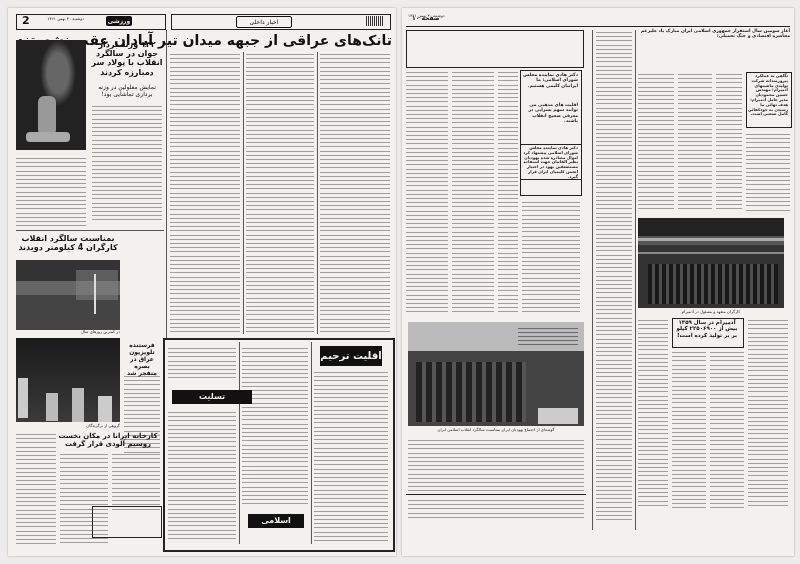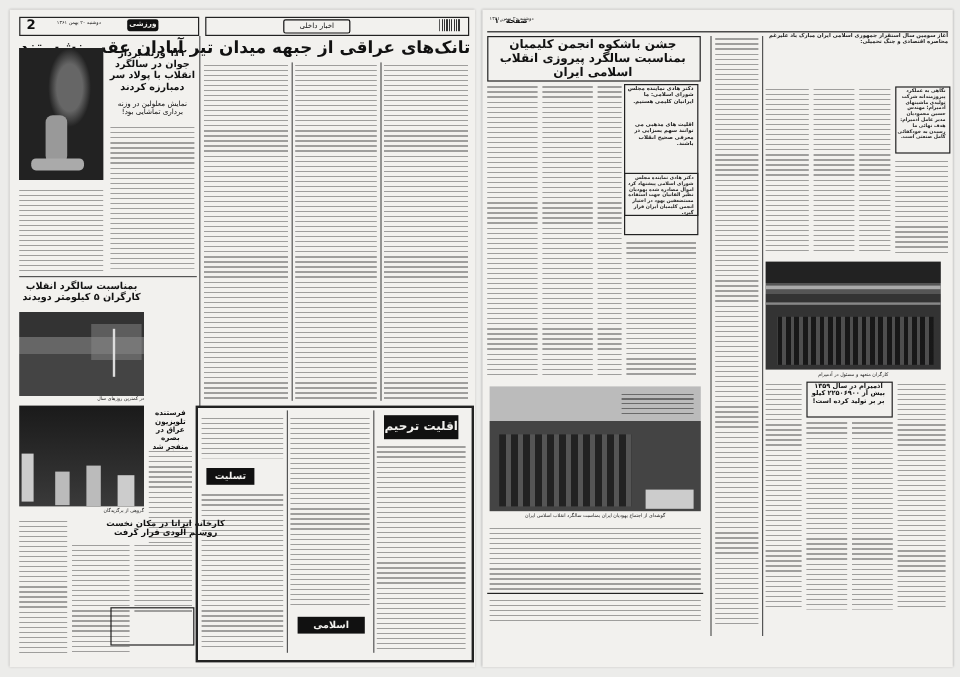--- a/index.html
+++ b/index.html
@@ -44,63 +44,62 @@
   <div class="txt" style="left:8px;top:148px;width:70px;height:70px;"></div>
 
   <div class="txt" style="left:162px;top:44px;width:70px;height:282px;"></div>
   <div class="vr" style="left:235px;top:44px;height:282px;"></div>
   <div class="txt" style="left:238px;top:44px;width:68px;height:282px;"></div>
   <div class="vr" style="left:309px;top:44px;height:282px;"></div>
   <div class="txt" style="left:312px;top:44px;width:70px;height:282px;"></div>
   <div class="vr" style="left:158px;top:22px;height:310px;"></div>
 
   <div class="hr" style="left:8px;top:222px;width:148px;"></div>
-  <div class="abs hl" style="left:8px;top:226px;width:104px;font-size:8px;">بمناسبت سالگرد انقلاب کارگران ۵ کیلومتر دویدند</div>
+  <div class="abs hl" style="left:8px;top:226px;width:104px;font-size:8px;">بمناسبت سالگرد انقلاب کارگران 4 کیلومتر دویدند</div>
   <div class="photo" style="left:8px;top:252px;width:104px;height:70px;background:linear-gradient(180deg,#333 0 30%,#666 30% 50%,#444 50% 100%);">
     <div class="abs" style="left:60px;top:10px;width:42px;height:30px;background:#888;opacity:.5;"></div>
     <div class="abs" style="left:78px;top:14px;width:2px;height:40px;background:#ddd;"></div>
   </div>
   <div class="abs small" style="left:8px;top:322px;width:104px;font-size:4px;">در کمترین روزهای سال</div>
 
   <div class="photo" style="left:8px;top:330px;width:104px;height:84px;background:linear-gradient(#1a1a1a,#3a3a3a);">
     <div class="abs" style="left:2px;top:40px;width:10px;height:40px;background:#ccc;"></div>
     <div class="abs" style="left:30px;top:55px;width:12px;height:28px;background:#bbb;"></div>
     <div class="abs" style="left:56px;top:50px;width:12px;height:34px;background:#bbb;"></div>
     <div class="abs" style="left:82px;top:58px;width:14px;height:26px;background:#ccc;"></div>
   </div>
   <div class="abs small" style="left:8px;top:416px;width:104px;font-size:4px;">گروهی از برگزیدگان</div>
 
   <div class="abs hl" style="left:116px;top:334px;width:36px;font-size:6px;">فرستنده تلویزیون عراق در بصره منفجر شد</div>
   <div class="txt" style="left:116px;top:366px;width:36px;height:80px;"></div>
 
-  <div class="abs hl" style="left:50px;top:424px;width:100px;font-size:7px;margin-left:30px;">کارخانه ایرانا در مکان نخست روسیم آلودی قرار گرفت</div>
+  <div class="abs hl" style="left:50px;top:424px;width:100px;font-size:7px;">کارخانه ایرانا در مکان نخست روسیم آلودی قرار گرفت</div>
   <div class="txt" style="left:8px;top:424px;width:40px;height:114px;"></div>
   <div class="txt" style="left:52px;top:444px;width:48px;height:94px;"></div>
   <div class="txt" style="left:104px;top:444px;width:48px;height:60px;"></div>
   <div class="box" style="left:84px;top:498px;width:68px;height:30px;border-width:1px;"></div>
 
   <div class="box" style="left:155px;top:330px;width:228px;height:210px;border-width:2px;"></div>
   <div class="blackbar" style="left:312px;top:338px;width:62px;height:20px;font-size:10px;line-height:20px;">اقلیت ترحیم</div>
   <div class="txt" style="left:306px;top:362px;width:74px;height:174px;"></div>
   <div class="vr" style="left:303px;top:334px;height:202px;"></div>
   <div class="txt" style="left:234px;top:338px;width:66px;height:160px;"></div>
   <div class="blackbar" style="left:240px;top:506px;width:56px;height:14px;font-size:8px;line-height:14px;">اسلامی</div>
   <div class="vr" style="left:231px;top:334px;height:202px;"></div>
   <div class="txt" style="left:160px;top:338px;width:68px;height:36px;"></div>
-  <div class="blackbar" style="left:164px;top:382px;width:40px;height:14px;font-size:8px;line-height:14px;">تسلیت</div>
+  <div class="blackbar" style="left:164px;top:382px;width:80px;height:14px;font-size:8px;line-height:14px;">تسلیت</div>
   <div class="txt" style="left:160px;top:402px;width:68px;height:132px;"></div>
 </div>
 
 <div id="right-page" class="page">
   <div class="abs small" style="left:6px;top:6px;width:120px;font-size:4px;text-align:left;direction:ltr;">دوشنبه ۲۰ بهمن ۱۳۶۱</div>
   <div class="abs" style="left:10px;top:6px;font-size:6px;font-weight:bold;">صفحه ۱۰</div>
   <div class="hr" style="left:4px;top:18px;width:384px;background:#222;"></div>
 
   <div class="box" style="left:4px;top:22px;width:176px;height:36px;"></div>
-  <div class="abs hl" style="left:8px;top:24px;width:168px;font-size:10px;">جشن باشکوه انجمن کلیمیان بمناسبت سالگرد پیروزی انقلاب اسلامی ایران</div>
 
   <div class="txt" style="left:4px;top:62px;width:42px;height:244px;"></div>
   <div class="txt" style="left:50px;top:62px;width:42px;height:244px;"></div>
   <div class="txt" style="left:96px;top:62px;width:20px;height:244px;"></div>
   <div class="box" style="left:118px;top:62px;width:60px;height:108px;border-width:1px;"></div>
   <div class="abs small" style="left:121px;top:64px;width:55px;font-size:4.5px;font-weight:bold;">دکتر هادی نماینده مجلس شورای اسلامی: ما ایرانیان کلیمی هستیم.</div>
   <div class="abs small" style="left:121px;top:94px;width:55px;font-size:4.5px;font-weight:bold;">اقلیت های مذهبی می توانند سهم بسزایی در معرفی صحیح انقلاب باشند.</div>
   <div class="box" style="left:118px;top:136px;width:60px;height:50px;border-width:1px;"></div>
   <div class="abs small" style="left:121px;top:138px;width:55px;font-size:4px;font-weight:bold;">دکتر هادی نماینده مجلس شورای اسلامی پیشنهاد کرد اموال مصادره شده یهودیان نظیر القانیان جهت استفاده مستضعفین یهود در اختیار انجمن کلیمیان ایران قرار گیرد.</div>
   <div class="txt" style="left:120px;top:192px;width:58px;height:114px;"></div>

